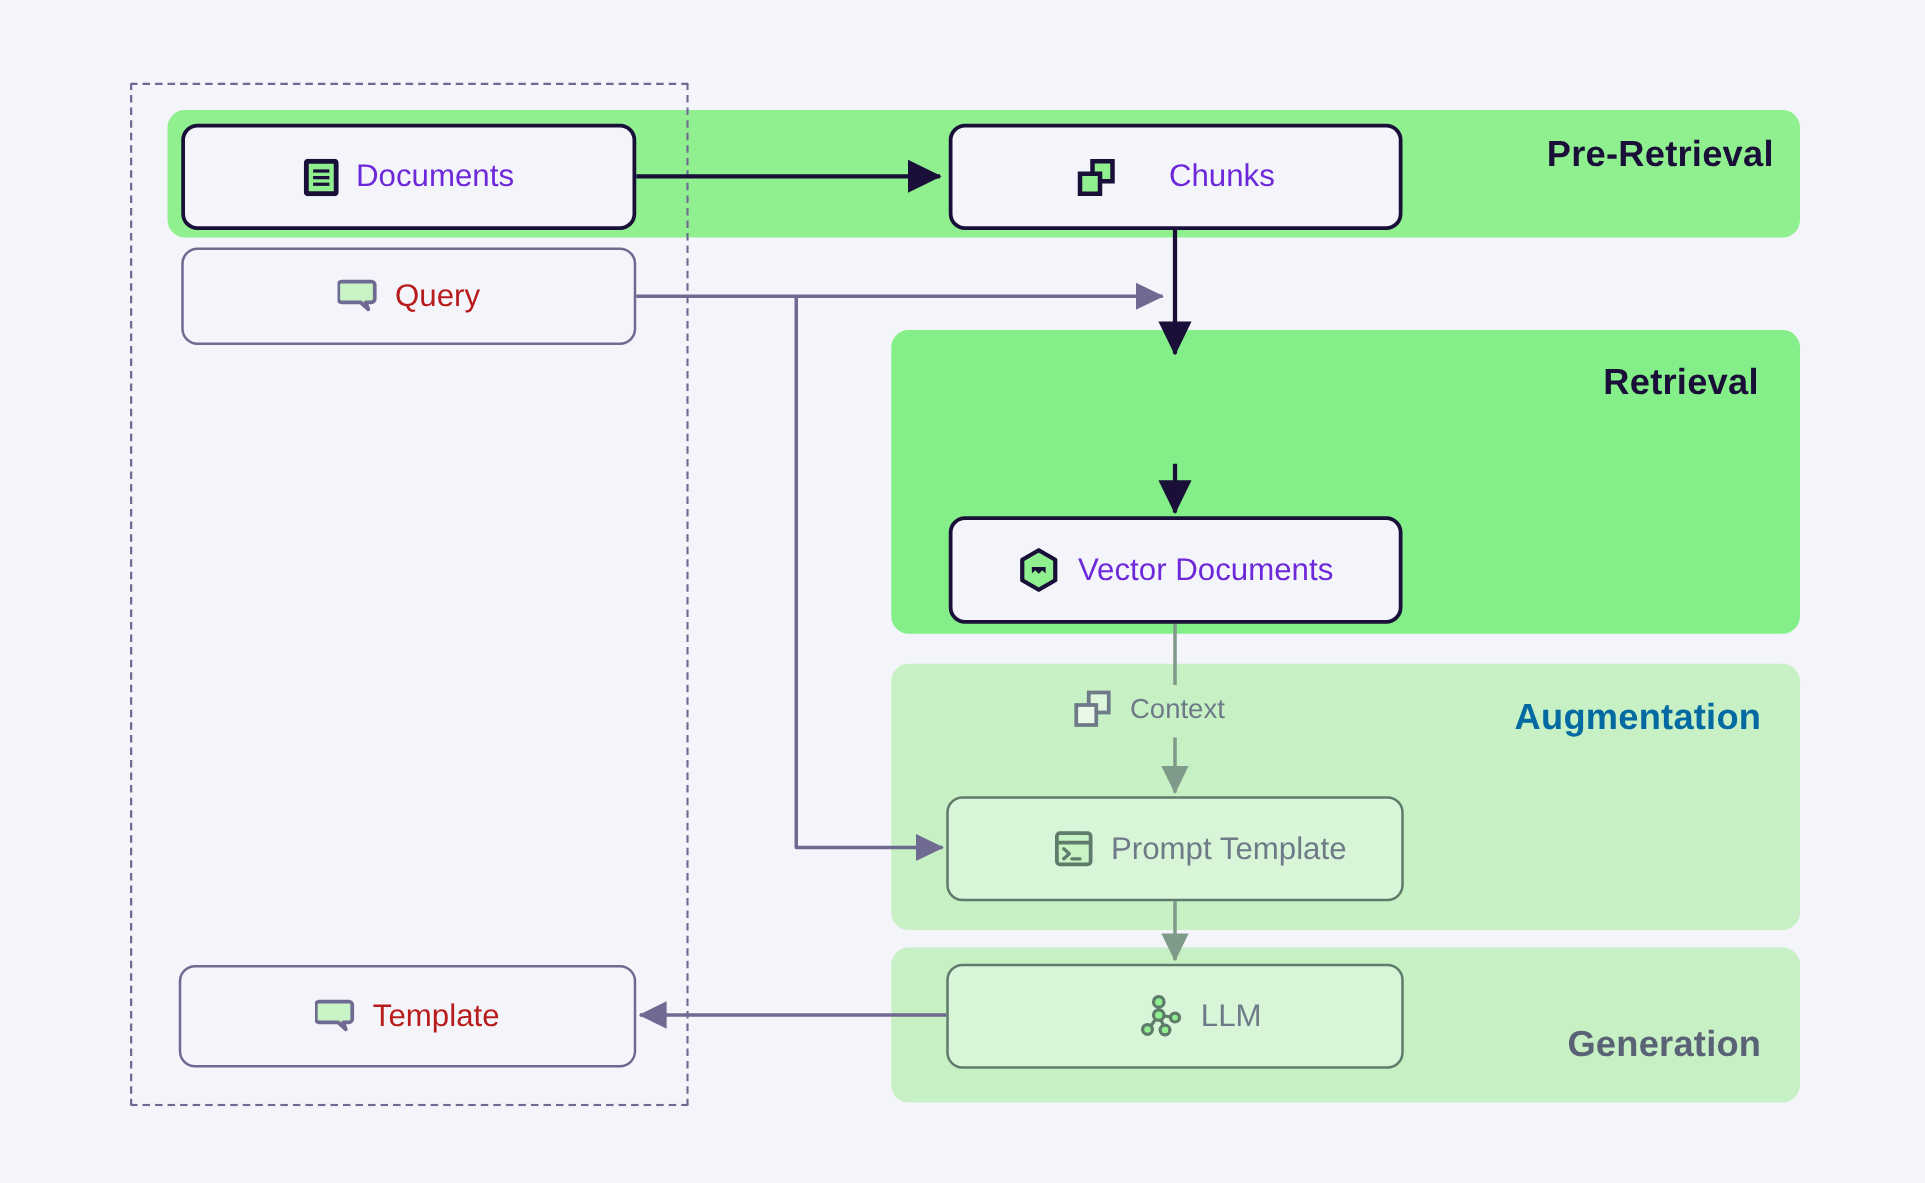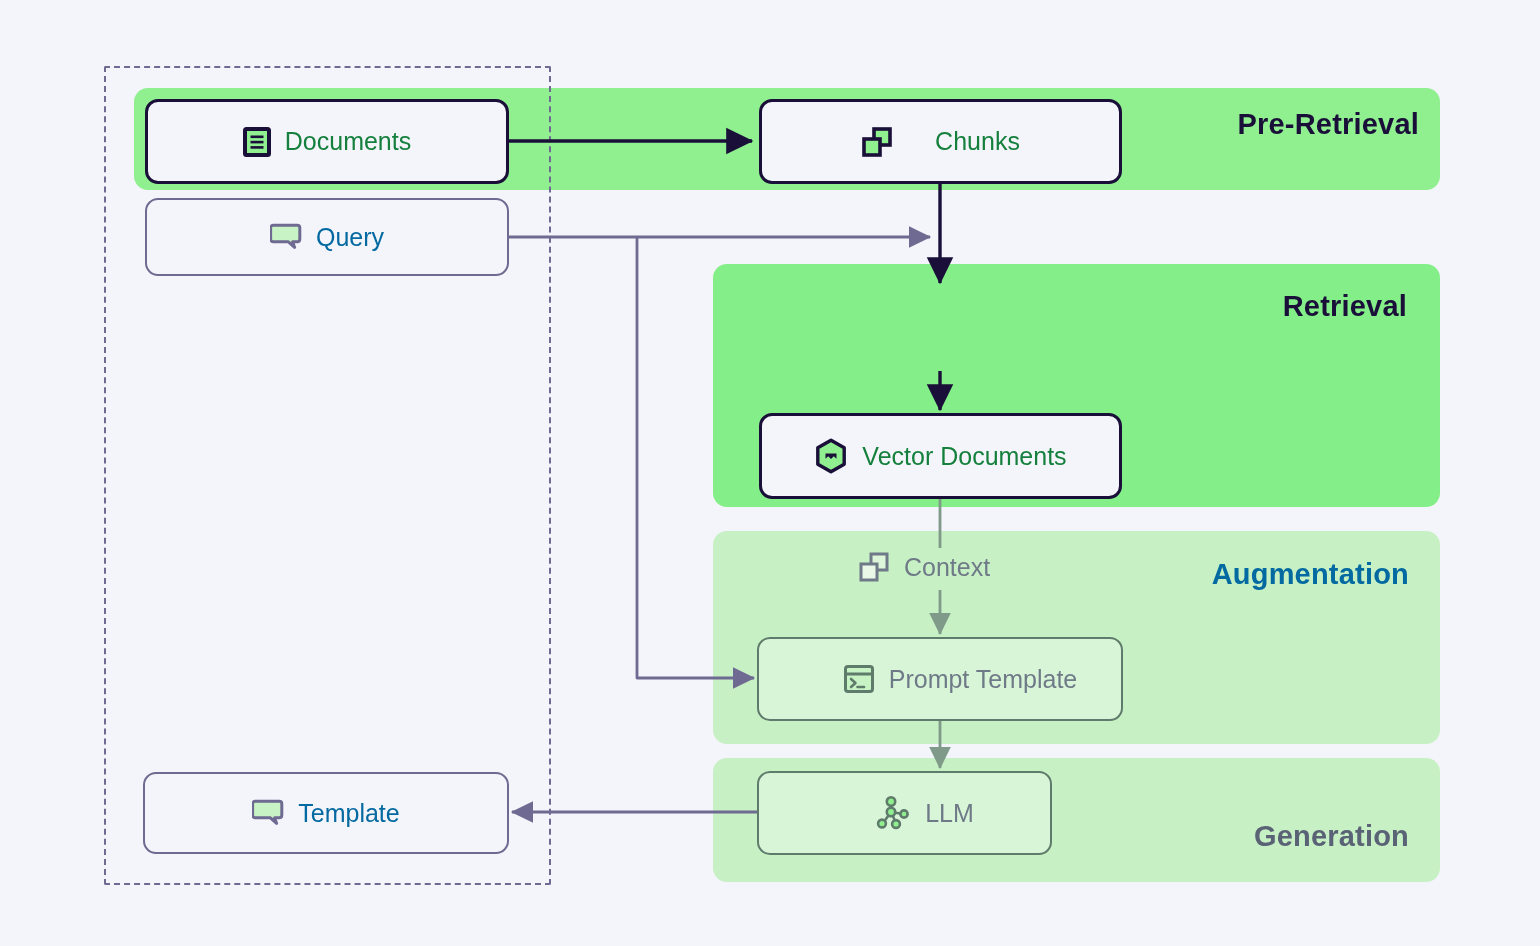--- a/index.html
+++ b/index.html
@@ -48,40 +48,40 @@
     justify-content: center;
     border-radius: 13px;
     font-size: 25px;
     white-space: nowrap;
   }
   .node .lbl { margin-left: 14px; }
 
   .node-dark {
     background: #f4f5fa;
     border: 3px solid #190f38;
-    color: #15803d;
+    color: #6d28d9;
   }
   .node-grey {
     background: #f4f5fa;
     border: 2.5px solid #6f6a91;
-    color: #0369a1;
+    color: #b91c1c;
   }
   .node-ghost {
     background: rgba(255,255,255,0.32);
     border: 2.5px solid #5f7b6b;
     color: #6f7a88;
     padding-left: 40px;
   }
 
   
   .free-label {
     position: absolute;
     display: flex;
     align-items: center;
-    font-size: 25px;
+    font-size: 22px;
     color: #6f7a88;
     white-space: nowrap;
   }
   .free-label .lbl { margin-left: 14px; }
 
   
   .icon { display: inline-block; line-height: 0; flex: 0 0 auto; }
 
   
   .edge-layer {
@@ -215,21 +215,21 @@
       <svg width="32" height="30" viewBox="0 0 32 30" xmlns="http://www.w3.org/2000/svg">
         <rect x="2.5" y="2.5" width="27" height="25" rx="2.5" fill="#c8f3c4" stroke="#5f7b6b" stroke-width="3"></rect>
         <line x1="2.5" y1="10" x2="29.5" y2="10" stroke="#5f7b6b" stroke-width="3"></line>
         <path d="M8,15 L12.5,19 L8,23" fill="none" stroke="#5f7b6b" stroke-width="2.6" stroke-linecap="round" stroke-linejoin="round"></path>
         <line x1="14.5" y1="23" x2="21" y2="23" stroke="#5f7b6b" stroke-width="2.6" stroke-linecap="round"></line>
       </svg>
     </span>
     <span class="lbl">Prompt Template</span>
   </div>
 
-  <div class="node node-ghost" style="left:757px; top:771px; width:295px; height:84px;">
+  <div class="node node-ghost" style="left:757px; top:771px; width:366px; height:84px;">
     <span class="icon">
       <svg width="36" height="36" viewBox="0 0 36 36" xmlns="http://www.w3.org/2000/svg">
         <g stroke="#5f7b6b" stroke-width="2.6" stroke-linecap="round">
           <line x1="16" y1="17" x2="16" y2="7"></line>
           <line x1="16" y1="17" x2="28" y2="19"></line>
           <line x1="16" y1="17" x2="8" y2="28"></line>
           <line x1="16" y1="17" x2="21" y2="28"></line>
         </g>
         <circle cx="16" cy="6.5" r="4.2" fill="#90f08f" stroke="#5f7b6b" stroke-width="2.6"></circle>
         <circle cx="16" cy="17" r="4.2" fill="#90f08f" stroke="#5f7b6b" stroke-width="2.6"></circle>

